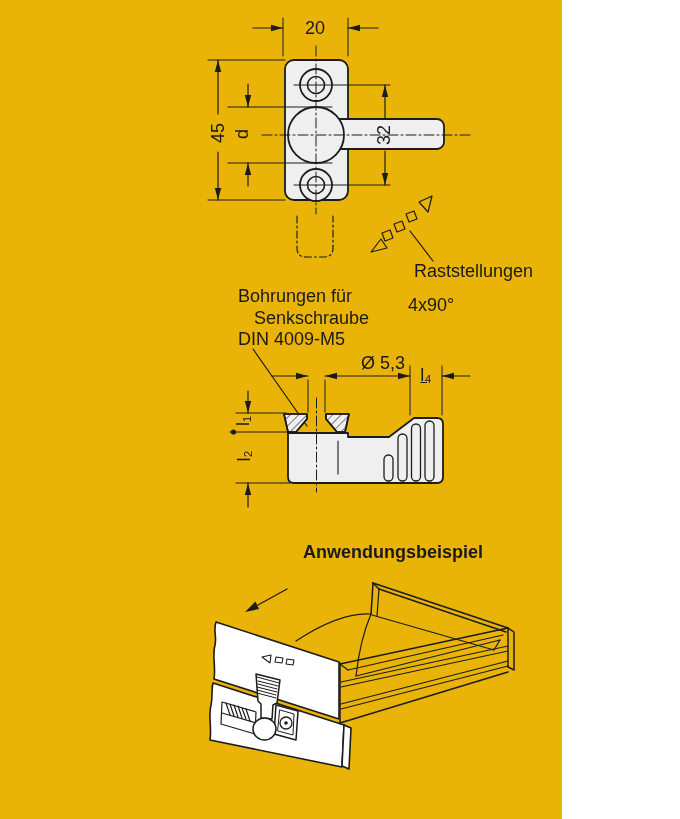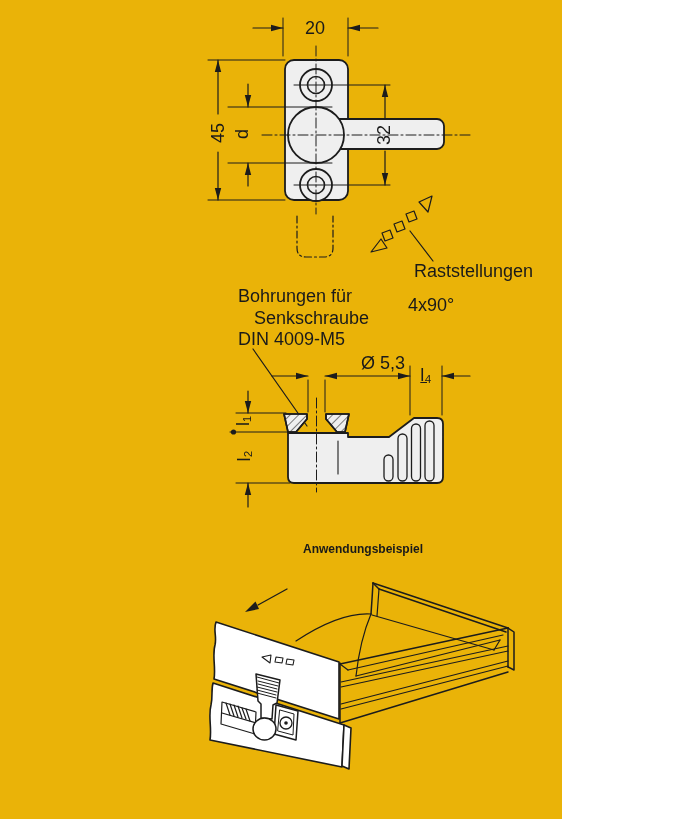--- a/index.html
+++ b/index.html
@@ -2,21 +2,21 @@
 <html><head>
 <meta charset="utf-8">
 <style>
   html,body{margin:0;padding:0;background:#fff;}
   #stage{position:relative;width:562px;height:819px;background:#eab308;overflow:hidden;
          font-family:"Liberation Sans",sans-serif;color:#1a1a1a;}
   #artwork{position:absolute;left:0;top:0;}
   .lbl{position:absolute;font-size:18px;line-height:1;white-space:nowrap;color:#1a1a1a;}
   .ctr{transform:translate(-50%,-50%);}
   .rot{transform:translate(-50%,-50%) rotate(-90deg);}
-  .bold{font-weight:bold;font-size:12px;}
+  .bold{font-weight:bold;font-size:18px;}
 </style>
 </head>
 <body>
 
 <div id="stage">
 
 <svg id="artwork" width="680" height="819" viewBox="0 0 680 819">
   <defs>
     <pattern id="hatch" width="6" height="6" patternUnits="userSpaceOnUse" patternTransform="rotate(45)">
       <line x1="0" y1="0" x2="0" y2="6" stroke="#1c1c1c" stroke-width="1.1"></line>

